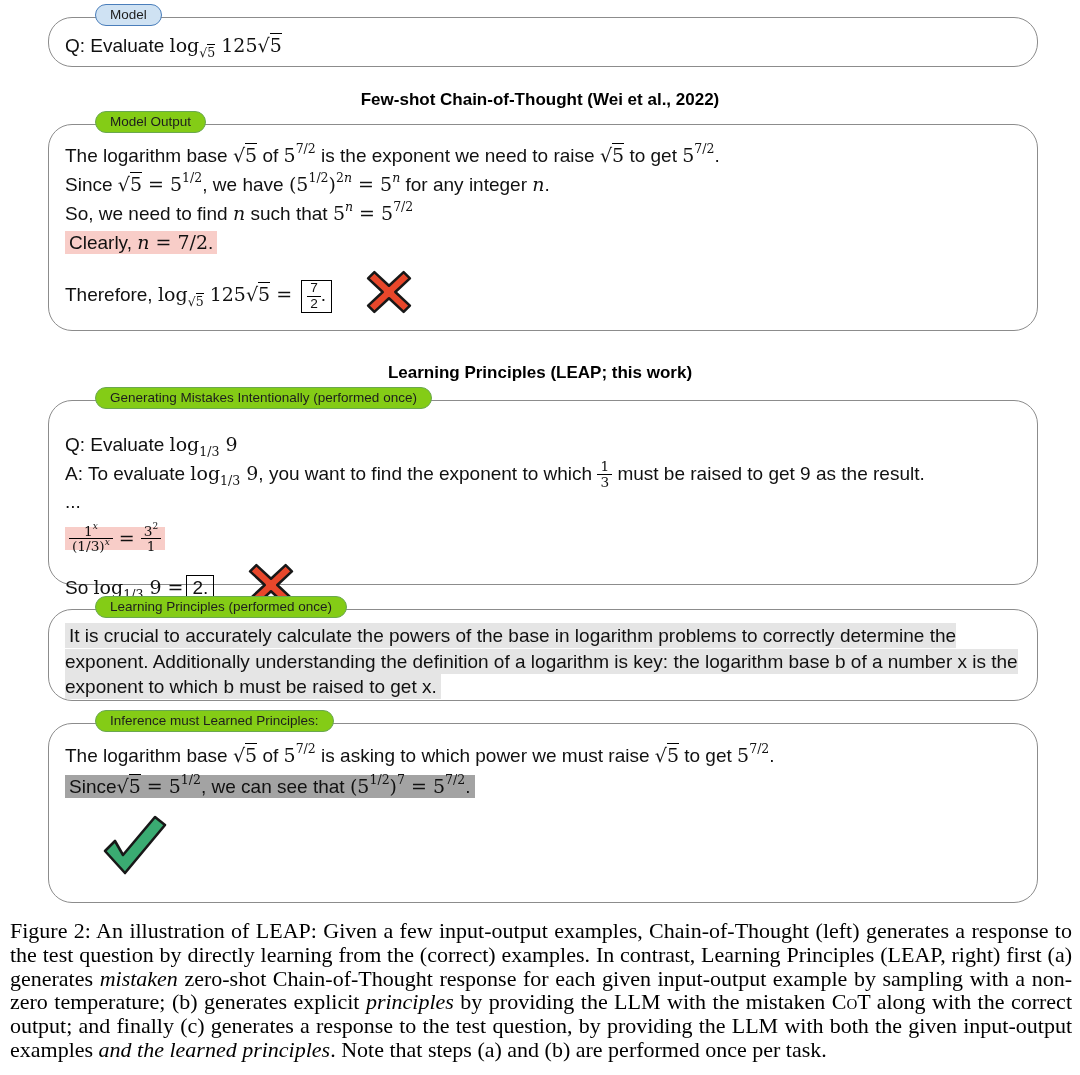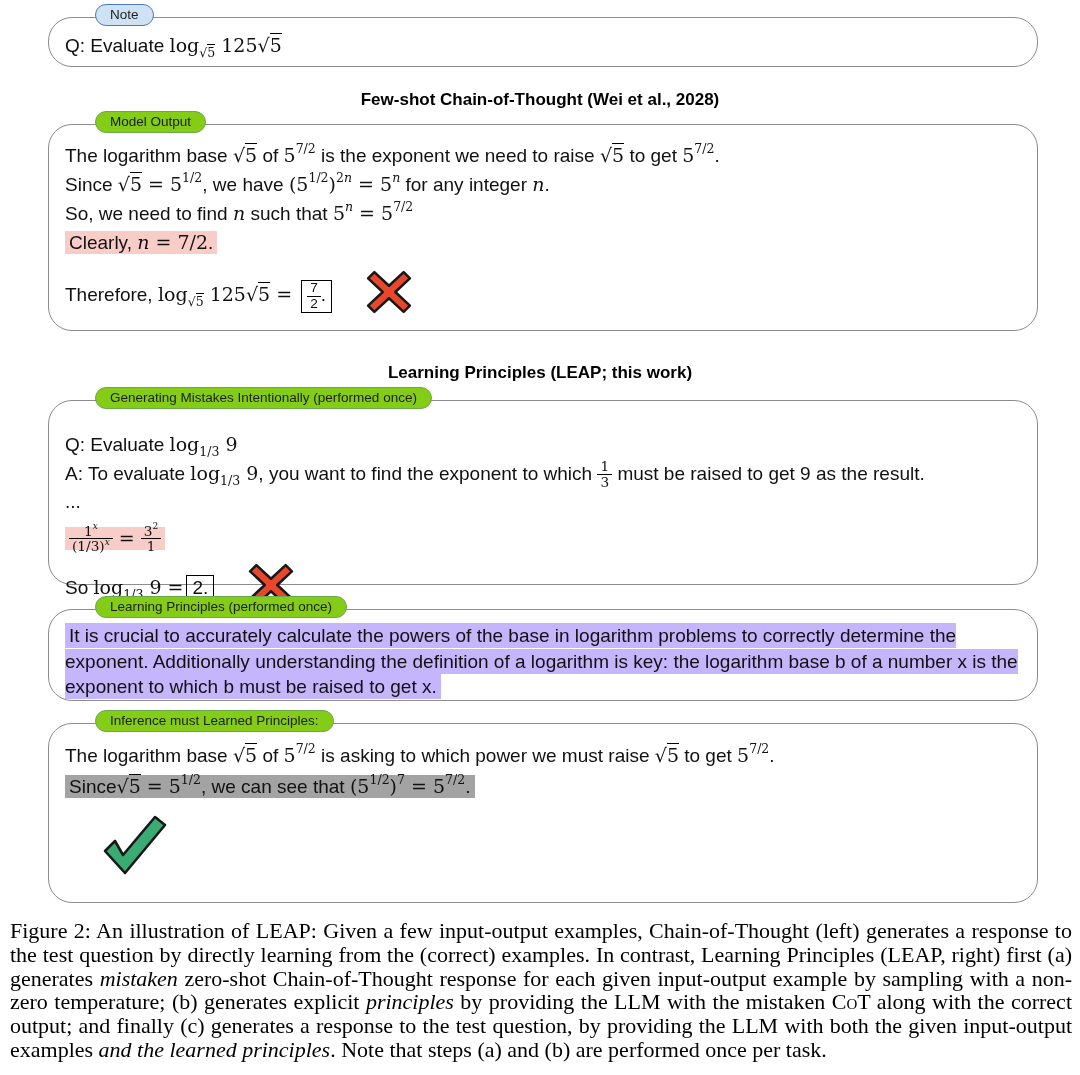--- a/index.html
+++ b/index.html
@@ -15,40 +15,40 @@
   .m{font-family:"DejaVu Serif",serif;}
   .v{font-style:italic;font-family:"DejaVu Serif",serif;}
   sup{font-size:66%;line-height:0;position:relative;top:-0.12em;}
   sub{font-size:66%;line-height:0;}
   .ov{border-top:1.5px solid #000;padding-top:0px;}
   .frac{display:inline-block;vertical-align:-0.5em;text-align:center;font-size:72%;line-height:1.08;}
   .frac .fn{display:block;border-bottom:1.4px solid #000;padding:0 3px;}
   .frac .fd{display:block;padding:0 3px;}
   .abox{display:inline-block;border:1.7px solid #000;padding:0px 5px;margin-left:3px;line-height:1.25;}
   .hlp{background:#f8cdc8;padding:1px 4px;}
-  .hly{background:#c4b5fd;padding:2px 4px;}
+  .hly{background:#e5e5e5;padding:2px 4px;}
   .hlg{background:#a3a3a3;padding:1px 4px;}
   .mark{display:inline-block;vertical-align:middle;margin-left:34px;}
   .spacer12{height:13px;}
   .caption{position:absolute;left:10px;top:919px;width:1062px;font-family:"Liberation Serif",serif;
            font-size:22px;line-height:23.8px;color:#000;text-align:justify;}
   .caption .sc{font-variant:small-caps;}
   .dots{line-height:24px;}
   .eqline{line-height:48px;}
 </style>
 </head>
 <body>
 
 <div class="figure">
 
-  <span class="badge blue" style="left:95px;top:4px;">Note</span>
+  <span class="badge blue" style="left:95px;top:4px;">Model</span>
   <div class="panel" style="left:48px;top:17px;width:990px;height:50px;"></div>
   <div class="content" style="left:65px;top:31px;width:960px;">Q: Evaluate <span class="m">log<sub>√<span class="ov">5</span></sub> 125√<span class="ov">5</span></span></div>
 
-  <div class="hdr" style="top:90px;">Few-shot Chain-of-Thought (Wei et al., 2028)</div>
+  <div class="hdr" style="top:90px;">Few-shot Chain-of-Thought (Wei et al., 2022)</div>
 
   <span class="badge green" style="left:95px;top:111px;">Model Output</span>
   <div class="panel" style="left:48px;top:124px;width:990px;height:207px;"></div>
   <div class="content" style="left:65px;top:141px;width:960px;">
     <div>The logarithm base <span class="m">√<span class="ov">5</span></span> of <span class="m">5<sup>7/2</sup></span> is the exponent we need to raise <span class="m">√<span class="ov">5</span></span> to get <span class="m">5<sup>7/2</sup></span>.</div>
     <div>Since <span class="m">√<span class="ov">5</span> = 5<sup>1/2</sup></span>, we have <span class="m">(5<sup>1/2</sup>)<sup>2<span class="v">n</span></sup> = 5<sup><span class="v">n</span></sup></span> for any integer <span class="v">n</span>.</div>
     <div>So, we need to find <span class="v">n</span> such that <span class="m">5<sup><span class="v">n</span></sup> = 5<sup>7/2</sup></span></div>
     <div><span class="hlp">Clearly, <span class="v">n</span><span class="m"> = 7/2</span>.</span></div>
     <div class="spacer12"></div>
     <div>

